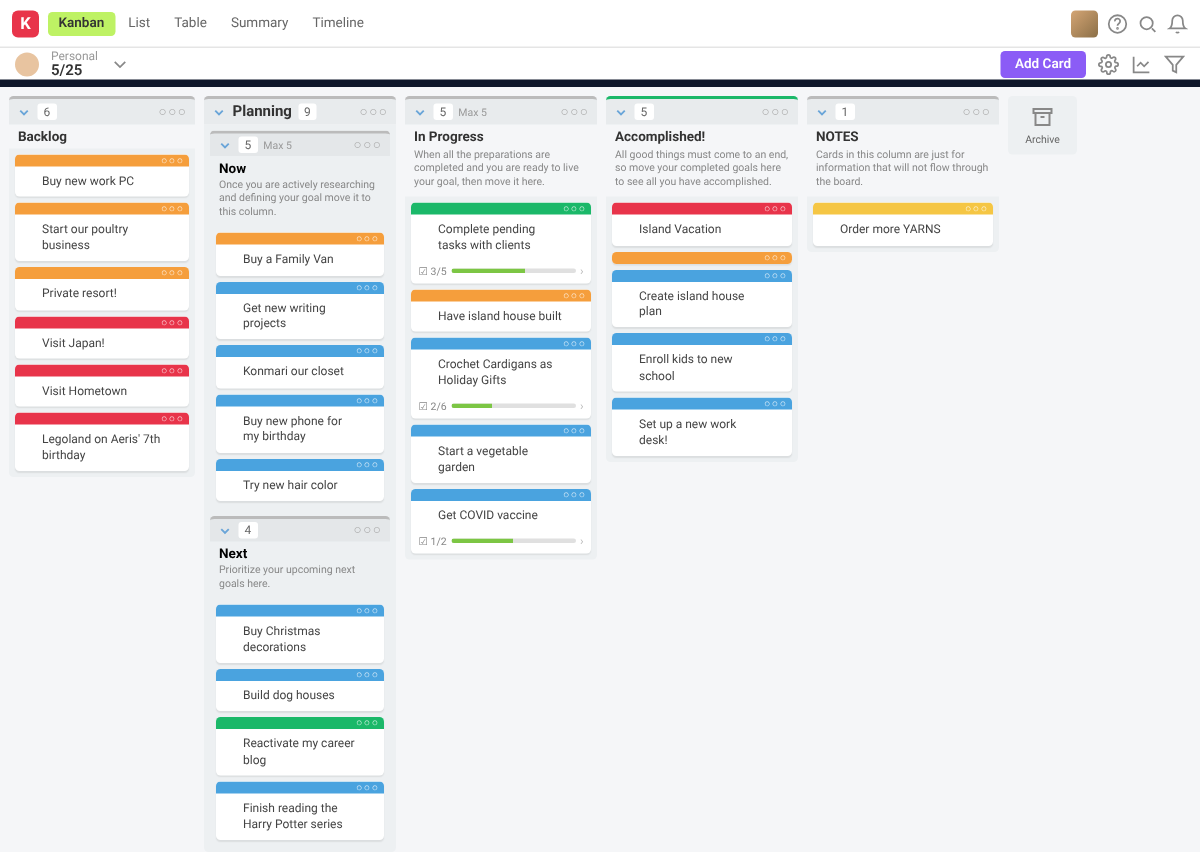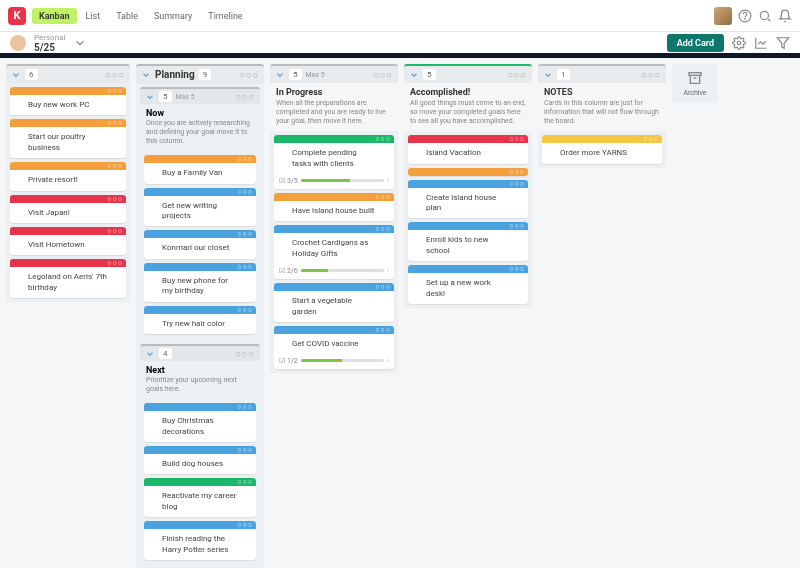--- a/index.html
+++ b/index.html
@@ -9,21 +9,21 @@
 .viewtabs{display:flex;gap:2px}
 .viewtab{font-size:9px;padding:3px 7px;border-radius:3px;color:#666;cursor:pointer}
 .viewtab.active{background:#bef264;color:#333;font-weight:600}
 .spacer{flex:1}
 .avatar{width:18px;height:18px;border-radius:3px;background:linear-gradient(135deg,#d4a574,#8b6f47)}
 .topicon{width:14px;height:14px;color:#888}
 .subbar{height:26px;display:flex;align-items:center;padding:0 10px;gap:8px;background:#fff;border-bottom:5px solid #0f172a}
 .face{width:16px;height:16px;border-radius:50%;background:#e8c4a0}
 .personal{font-size:8px;color:#999}
 .count{font-size:10px;font-weight:600;color:#333}
-.addcard{background:#0f766e;color:#fff;font-size:9px;font-weight:600;padding:4px 10px;border-radius:3px;border:none;cursor:pointer}
+.addcard{background:#8b5cf6;color:#fff;font-size:9px;font-weight:600;padding:4px 10px;border-radius:3px;border:none;cursor:pointer}
 .iconbtn{width:14px;height:14px;color:#888;cursor:pointer}
 .board{display:flex;gap:6px;padding:6px;height:510px;overflow-x:auto;align-items:flex-start}
 .colwrap{min-width:124px;max-width:124px}
 .colwrap.wide{min-width:128px;max-width:128px}
 .colhead{background:#e8ebed;border-radius:3px 3px 0 0;padding:3px 5px;display:flex;align-items:center;gap:4px;border-top:2px solid #bbb}
 .chev{width:10px;height:10px;color:#6aa5d8}
 .cnum{font-size:8px;background:#fff;padding:1px 4px;border-radius:2px;color:#666}
 .max{font-size:7px;color:#999}
 .dots{margin-left:auto;color:#aaa;font-size:9px;letter-spacing:1px}
 .coltitle{font-size:9px;font-weight:700;color:#333;padding:4px 6px 2px}
@@ -105,20 +105,21 @@
 <div class="board">
 
   <div class="colwrap">
     <div class="colhead">
       <svg class="chev" viewBox="0 0 24 24" fill="none" stroke="currentColor" stroke-width="3">
           <path d="M6 9l6 6 6-6"></path>
         </svg>
       <span class="cnum">6</span>
       <span class="dots">○○○</span>
     </div>
+    <div class="coltitle">Backlog</div>
     <div class="colbody" id="col0">
         <div class="card">
           <div class="cbar c-orange">
             <span class="cdots">○○○</span>
           </div>
           <div class="ctext">Buy new work PC</div>
         </div>
         <div class="card">
           <div class="cbar c-orange">
             <span class="cdots">○○○</span>

